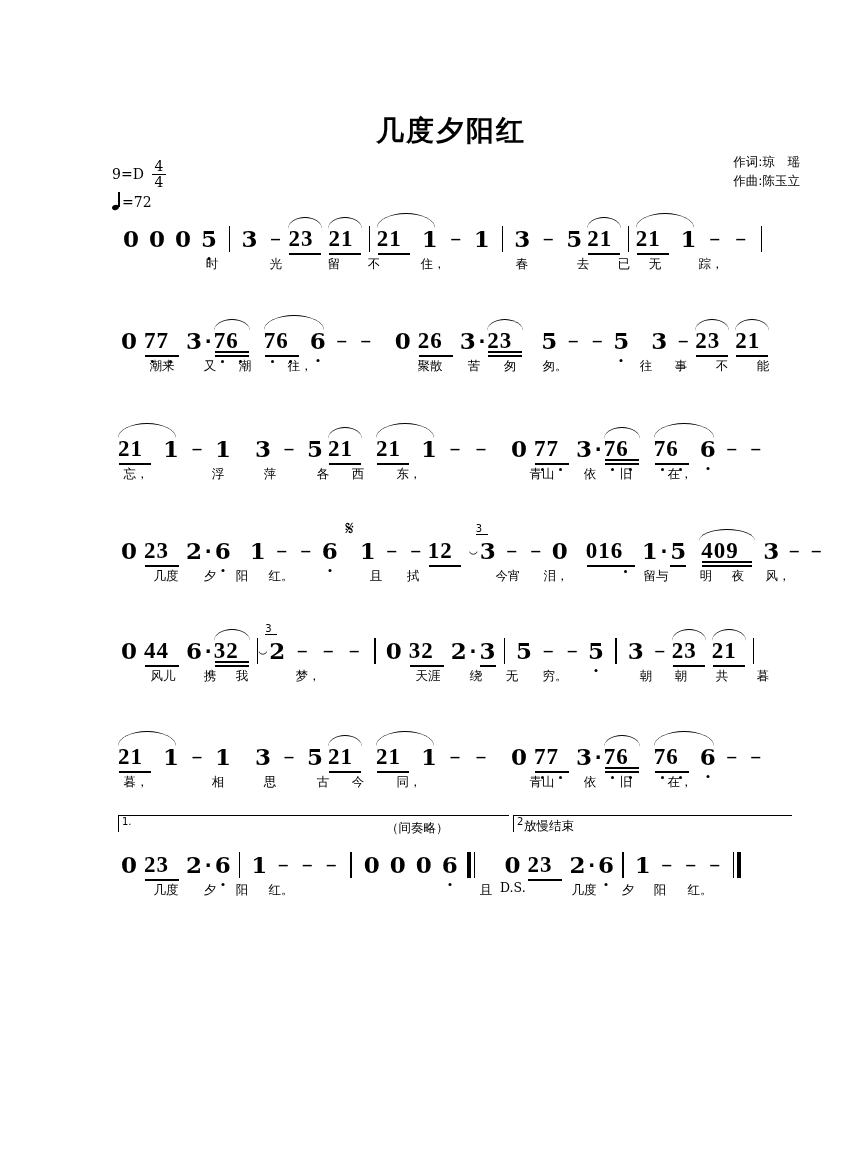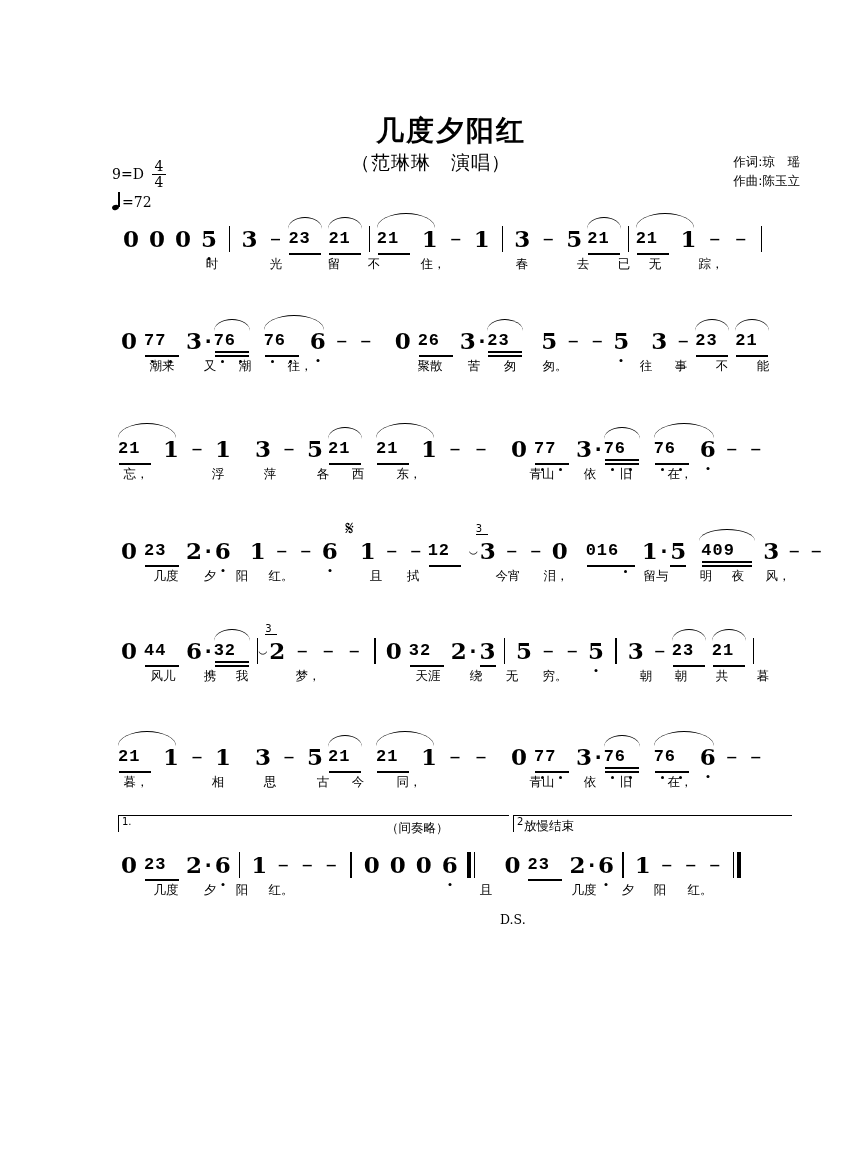--- a/index.html
+++ b/index.html
@@ -158,22 +158,22 @@
   .n.dash { font-weight: 400; font-size: 22px; }
 
   
   .beam {
     position: relative;
     display: inline-block;
     padding-bottom: 4px;
   }
   .beam > .digits {
     display: block;
-    font-family: Liberation Mono, monospace;
-    font-size: 17px;
+    font-family: Liberation Serif, serif;
+    font-size: 23px;
     font-weight: 700;
     line-height: 26px;
     letter-spacing: 1px;
   }
   .beam.u1::after,
   .beam.u2::after {
     content: "";
     position: absolute;
     left: 1px; right: 1px;
     bottom: 1px;
@@ -303,21 +303,20 @@
   .annot {
     position: absolute;
     font-family: "DejaVu Sans", sans-serif;
     font-size: 12.5px;
     white-space: nowrap;
   }
   .ds {
     position: absolute;
     font-family: "DejaVu Serif", "Liberation Serif", serif;
     font-size: 12.5px;
-    margin-top: 32px;
   }
   .repeatbar {
     display: flex;
     align-items: flex-end;
     margin: 0 4px 4px 4px;
   }
   .repeatbar i { display: block; width: 4px; height: 26px; background: #000; }
   .repeatbar i + i { width: 1.6px; margin-left: 3px; }
 
   .footer {
@@ -330,21 +329,20 @@
     letter-spacing: 0.5px;
   }
   .footer span { margin-right: 12px; }
 </style>
 </head>
 <body>
 
 <div class="sheet">
 
   <div class="title">几度夕阳红</div>
-  <div class="subtitle">（范琳琳　演唱）</div>
 
   <div class="credits">
     <div>作词:琼　瑶</div>
     <div>作曲:陈玉立</div>
   </div>
 
   <div class="keyblock">
     <div class="keyline">
       <span class="keysig">9=D</span>
       <span class="meter">

